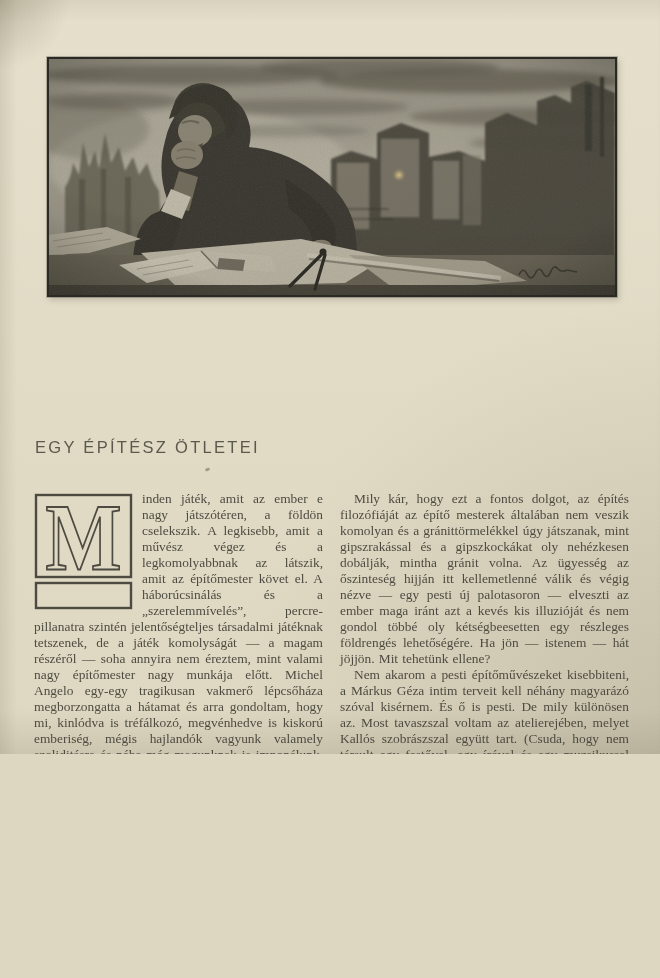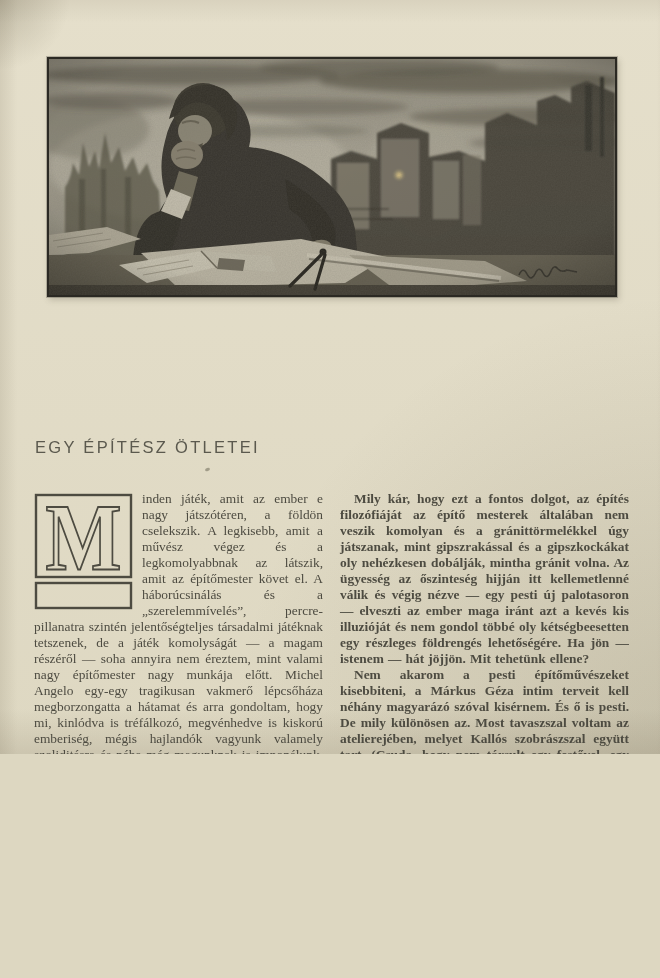--- a/index.html
+++ b/index.html
@@ -23,21 +23,21 @@
   }
   .illustration svg{display:block;width:100%;height:100%;}
   .article-title{
     position:absolute;left:35px;top:438px;margin:0;
     font-family:"Liberation Sans","DejaVu Sans",sans-serif;
     font-size:16.5px;font-weight:400;letter-spacing:2.3px;color:#5b594e;
   }
   .columns{position:absolute;left:34px;top:491px;width:595px;display:flex;gap:17px;}
   .col{width:289px;font-size:13.4px;line-height:16px;text-align:justify;word-spacing:.06em;}
   .col p{margin:0;}
-  .col-right p.indented{text-indent:14px;font-weight:bold;}
+  .col-right p.indented{text-indent:14px;}
   .dropcap{float:left;width:99px;height:117px;margin:2px 9px 2px 0;}
   .page-number{
     position:absolute;right:39px;top:941px;font-size:18px;letter-spacing:1.5px;color:#4d4b41;
   }
   .ink-speck{
     position:absolute;left:205px;top:468px;width:5px;height:3px;border-radius:50%;
     background:rgba(110,105,88,.55);transform:rotate(-20deg);
   }
 </style>
 </head>

